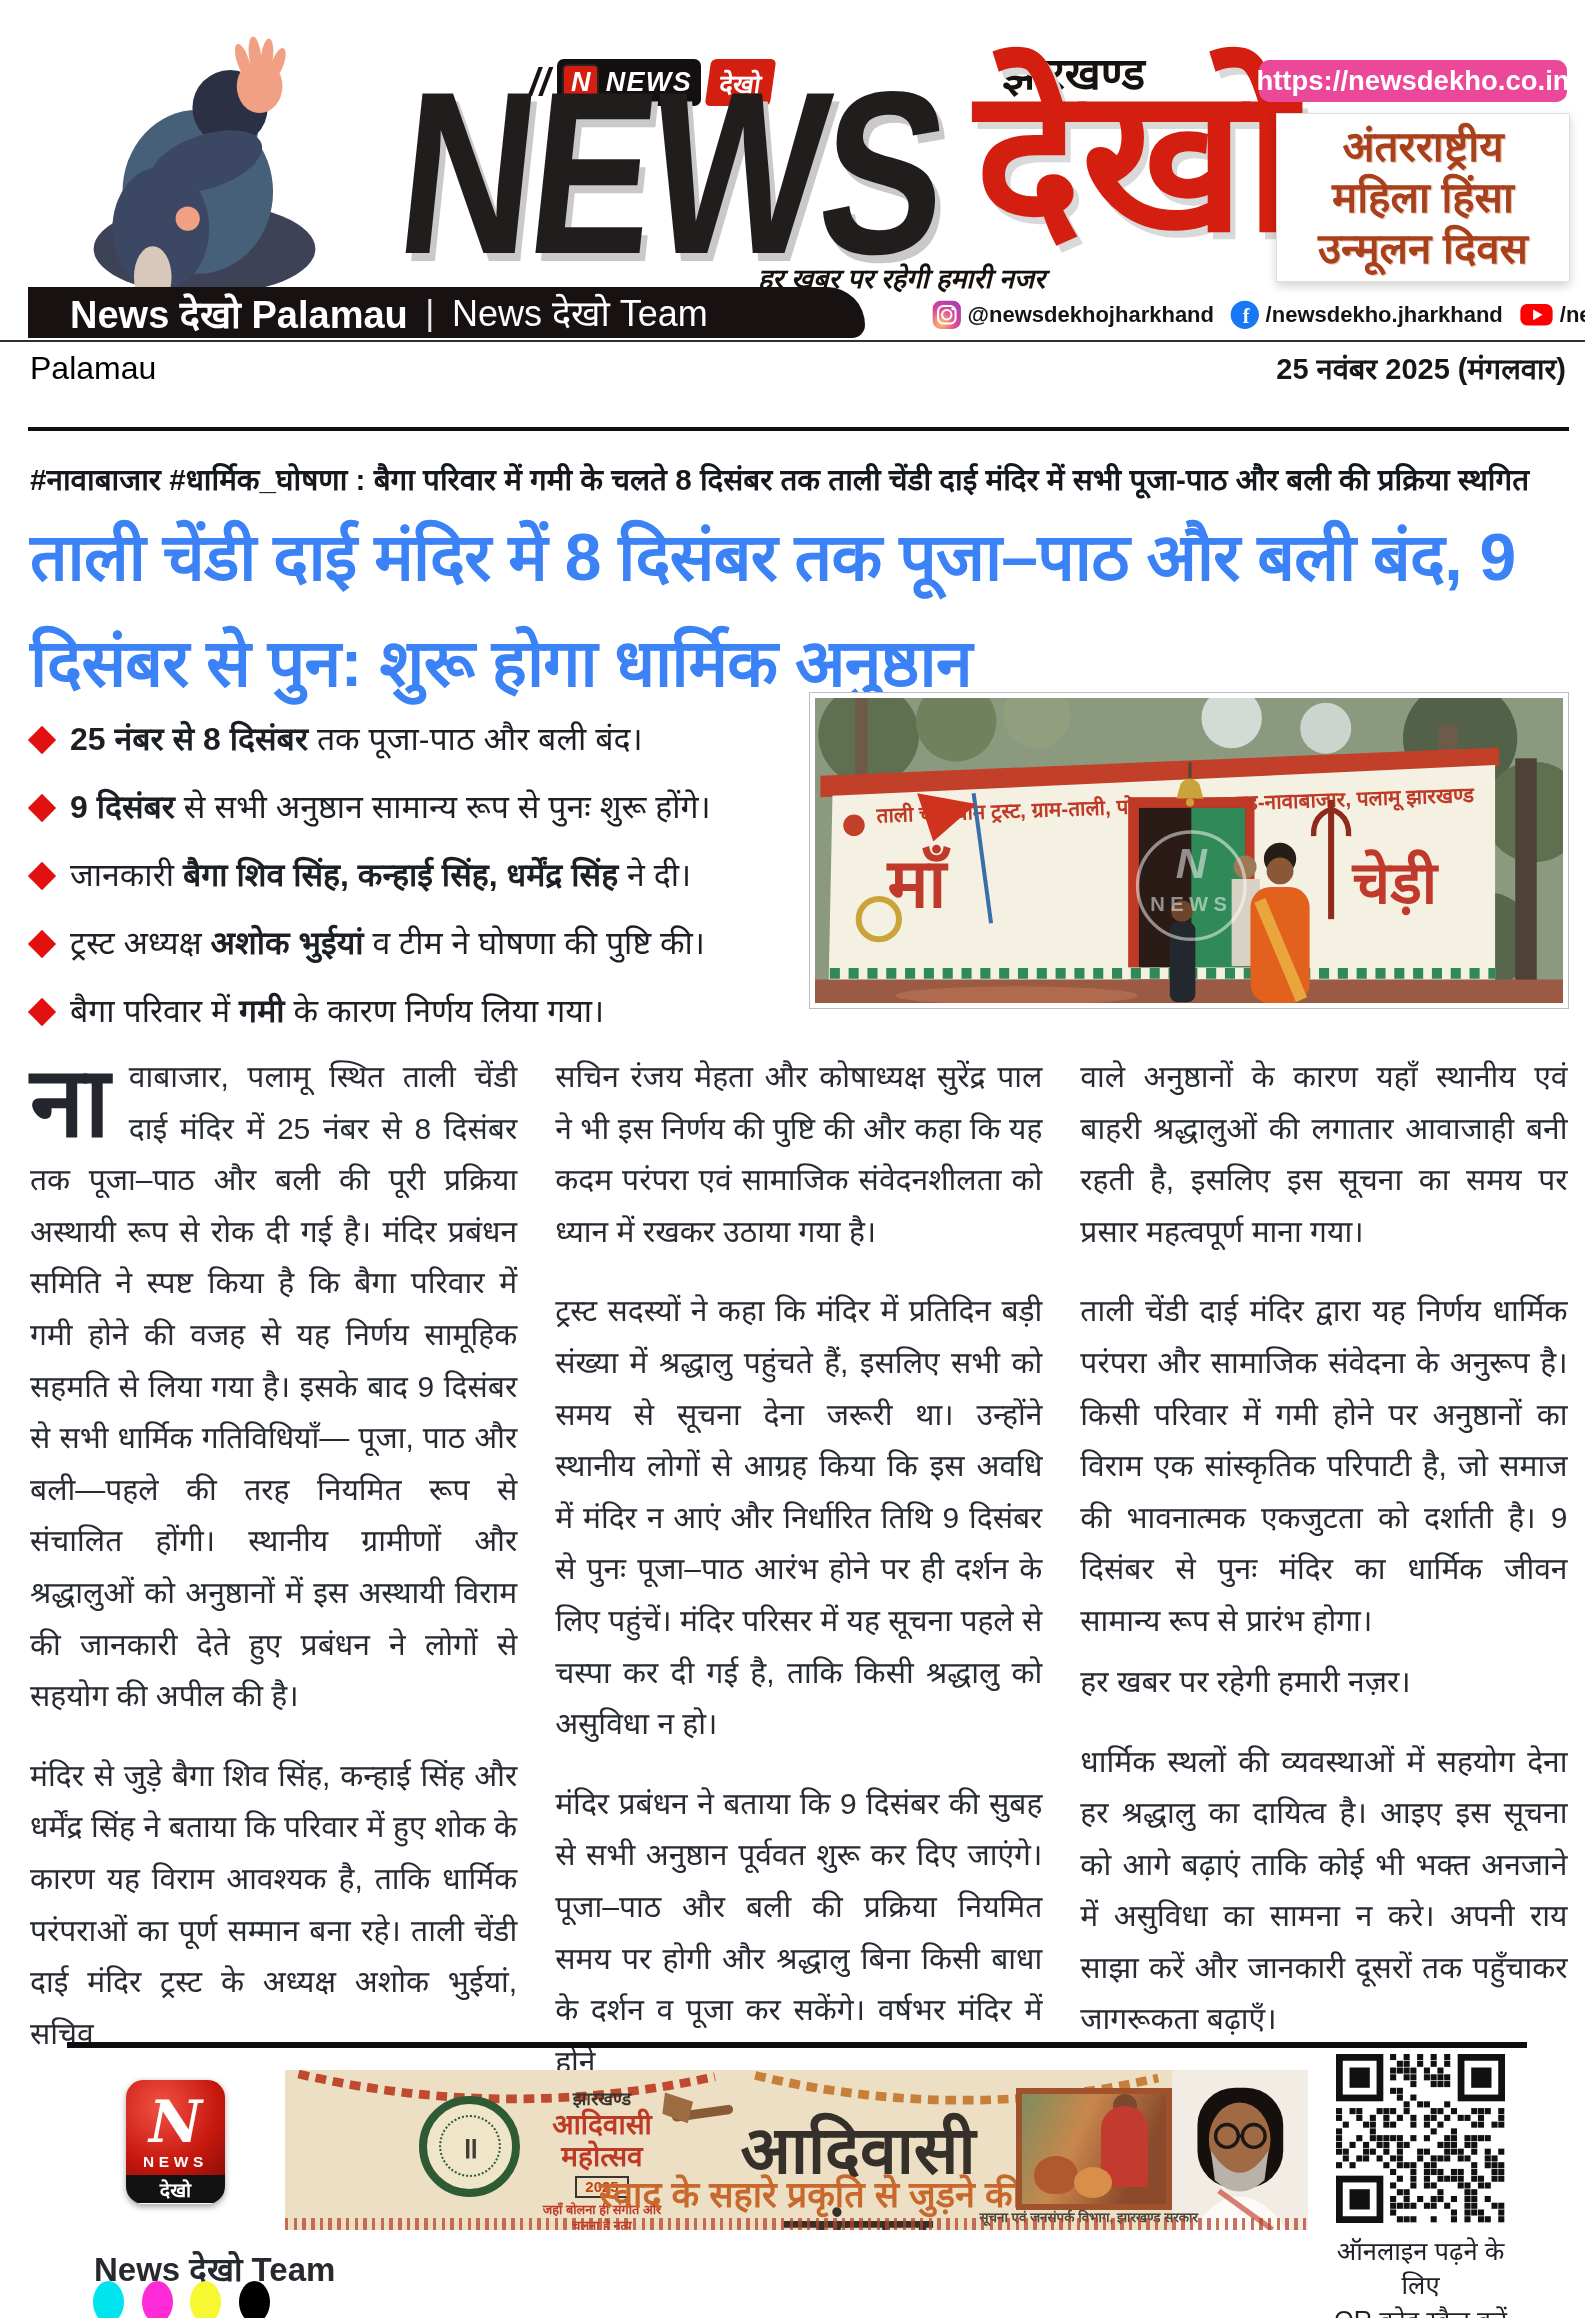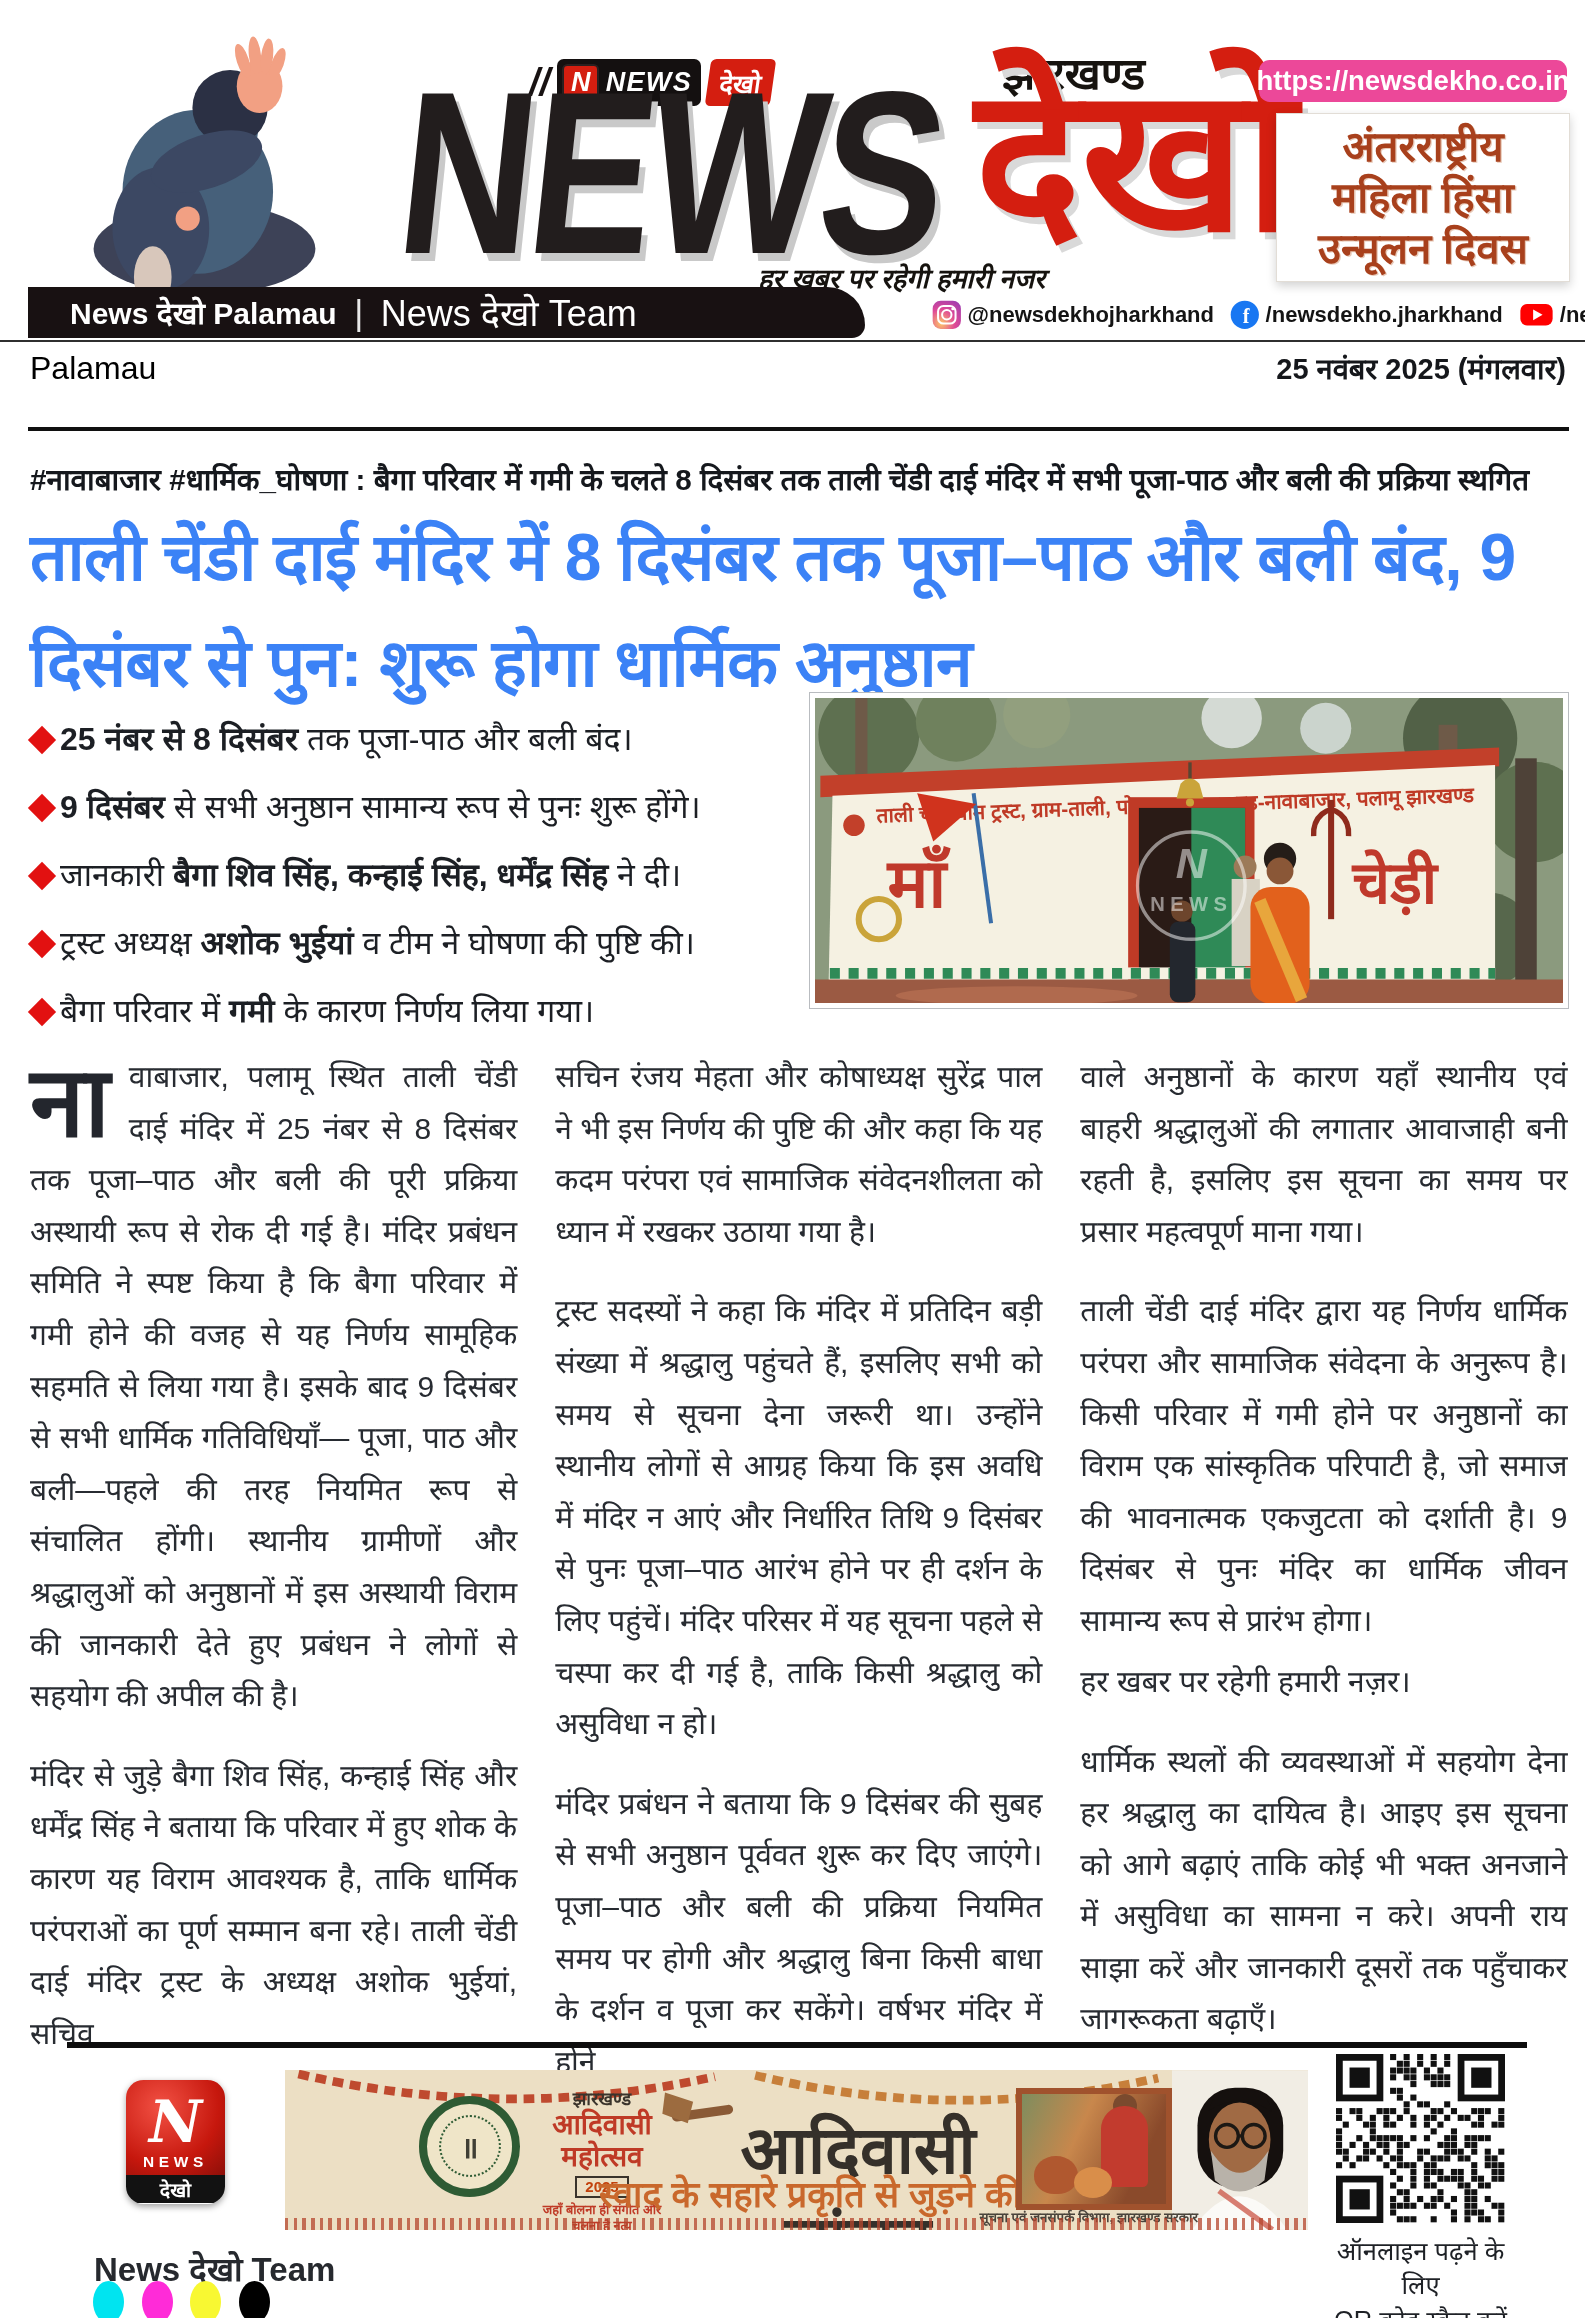--- a/index.html
+++ b/index.html
@@ -27,42 +27,42 @@
   .url-pill{left:1259px;top:60px;width:308px;height:42px;background:#ec4899;border-radius:10.7px;
            display:flex;align-items:center;justify-content:center;color:#fff;font-size:27.5px;font-weight:800;}
   .event-box{left:1276px;top:113px;width:292px;height:167px;background:#fff;border:0.7px solid #e2ddd6;
            box-shadow:0 4px 9.4px rgba(0,0,0,.18);display:flex;flex-direction:column;align-items:center;
            justify-content:center;color:#a8401c;font-size:42px;font-weight:900;line-height:1.22;
            text-shadow:1.3px 1.3px 0 #e8c9b8;text-align:left;}
 
   
   .bar{left:28px;top:287px;width:837px;height:51px;background:#181112;border-radius:0 43px 14.8px 0;
        display:flex;align-items:center;padding-left:42px;box-sizing:border-box;gap:17.5px;color:#fff;}
-  .bar-left{font-size:30px;font-weight:800;text-align:right;}
+  .bar-left{font-size:38px;font-weight:800;text-align:right;}
   .bar-sep{font-size:35px;font-weight:300;color:#e8e8e8;}
   .bar-right{font-size:36px;font-weight:400;}
   .social{left:932px;top:300px;right:17.5px;display:flex;align-items:center;gap:16px;}
   .soc{display:flex;align-items:center;gap:6px;font-size:22px;font-weight:800;color:#141414;}
   .soc svg{display:block;}
   .thin-rule{left:0;top:340px;right:0;height:2px;background:#2f2f2f;}
 
   
   .meta{left:30px;top:348px;right:19px;display:flex;justify-content:space-between;align-items:flex-end;}
   .loc{font-size:32px;font-weight:400;color:#000000;}
   .date{font-size:29px;font-weight:700;color:#15171b;}
   .rule2{left:28px;top:427px;right:16px;height:4px;background:#101010;}
 
   
   .kicker{left:30px;top:458px;right:14.8px;font-size:29.6px;font-weight:700;color:#15181d;white-space:nowrap;}
   .headline{left:30px;top:505px;width:1538px;font-size:66px;font-weight:800;line-height:1.6;
             color:#3b82f6;letter-spacing:-0.7px;}
 
   
   .bullets{left:32px;top:720px;width:756px;list-style:none;margin:0;padding:0;}
-  .bullets li{display:flex;gap:8px;margin-bottom:29px;font-size:32px;line-height:1.22;color:#1c1f24;}
+  .bullets li{display:flex;gap:18px;margin-bottom:29px;font-size:32px;line-height:1.22;color:#1c1f24;}
   .diamond{width:20px;height:20px;background:#e21111;transform:rotate(45deg);flex:none;margin-top:10px;}
   .b-text b{font-weight:800;}
   .photo{left:809px;top:692px;width:760px;height:317px;border:1.3px solid #b9bcc0;background:#fff;
          padding:4.7px;box-sizing:border-box;}
   .photo svg{display:block;width:100%;height:100%;}
 
   
   .article{left:30px;top:1051px;right:17.5px;display:flex;gap:38px;}
   .col{flex:1;min-width:0;}
   .col p{font-size:30px;line-height:1.72;text-align:justify;color:#272b31;margin:0 0 28px;}

